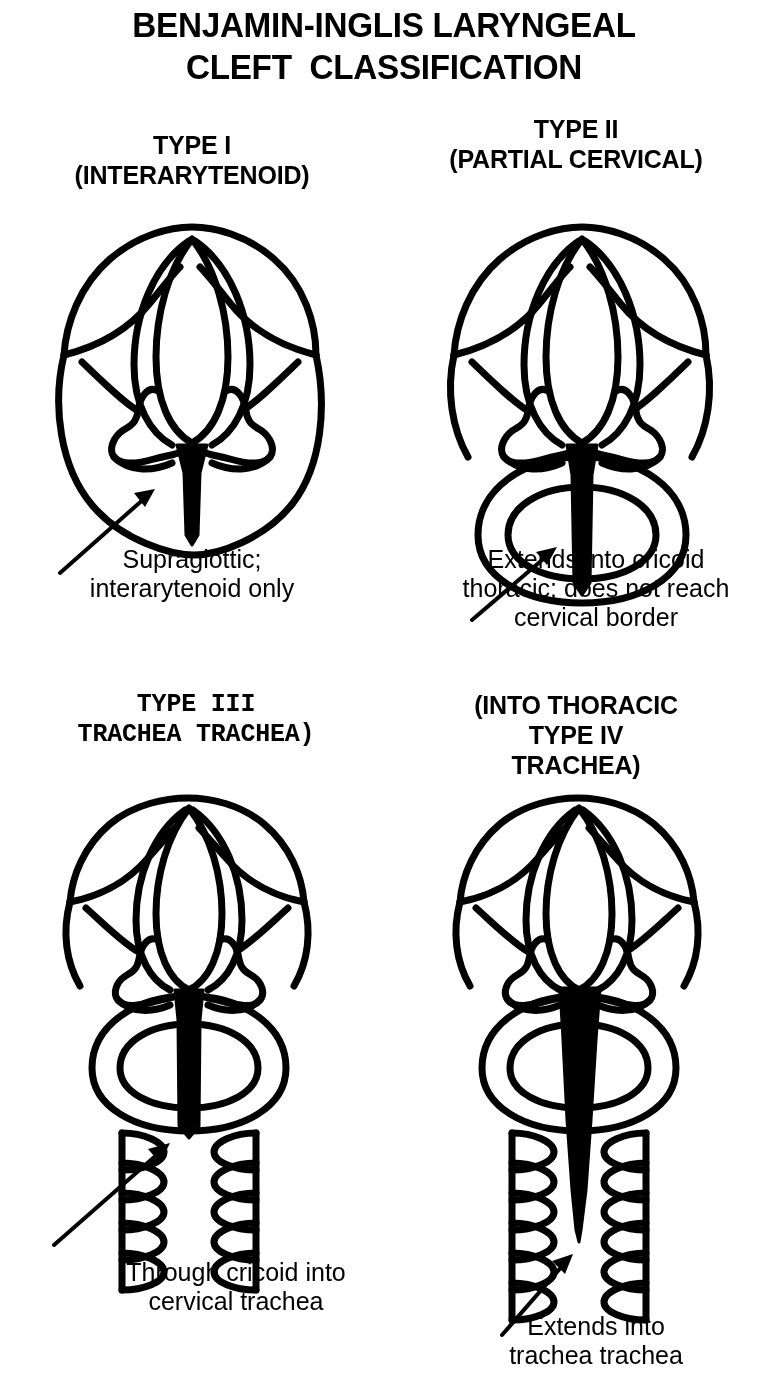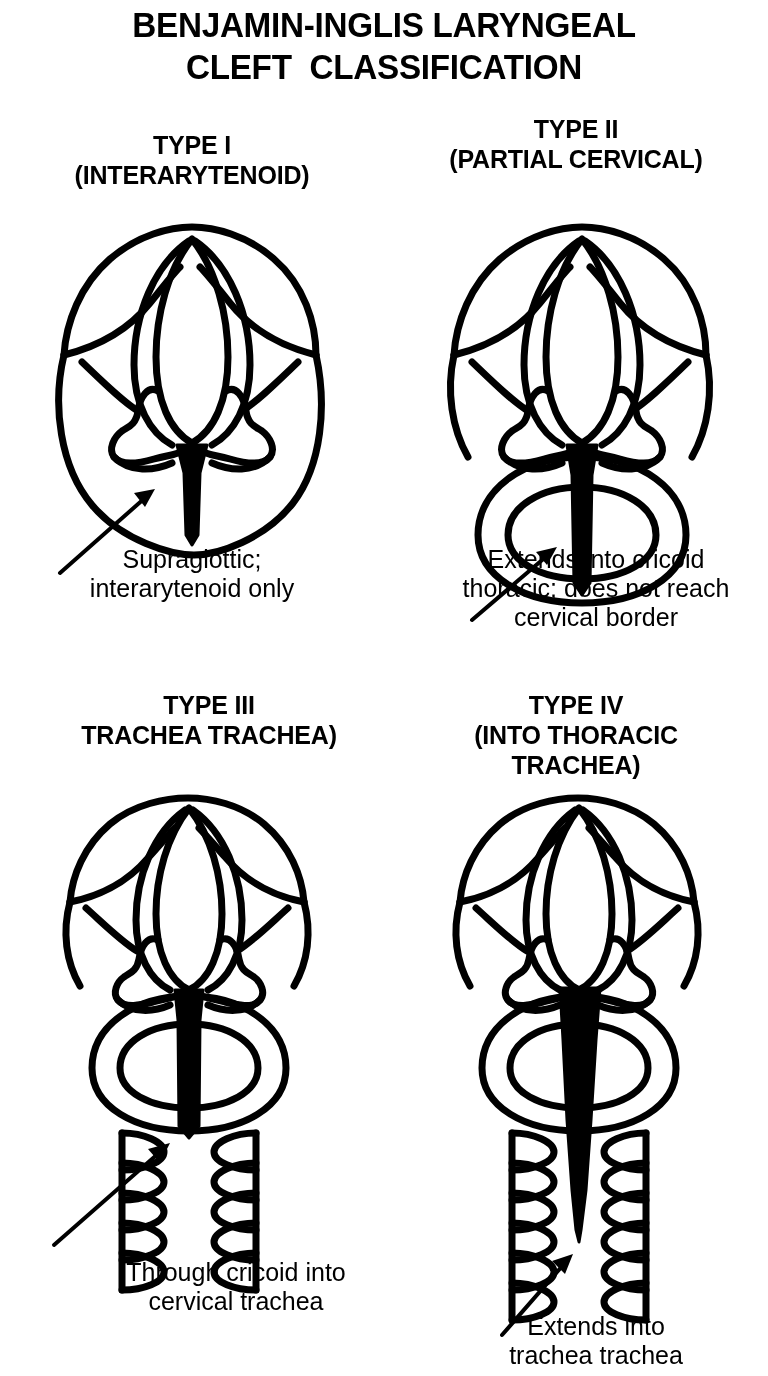--- a/index.html
+++ b/index.html
@@ -142,21 +142,21 @@
       </g>
     </svg>
   </div>
 
   <div class="caption" style="left:404px;top:545px;">
     <span class="cline">Extends into cricoid</span>
     <span class="cline">thoracic; does not reach</span>
     <span class="cline">cervical border</span>
   </div>
 
-  <div class="panel" style="left:17px;top:690px;">
+  <div class="panel" style="left:4px;top:690px;font-family:Liberation Mono, monospace;">
     <div class="panel-head">
       <span class="hline">TYPE III</span>
       <span class="hline">TRACHEA TRACHEA)</span>
     </div>
   </div>
 
   <div class="art" style="left:22px;top:790px;">
     <svg width="330" height="470" viewBox="0 0 330 470">
       <g fill="none" stroke="#000000" stroke-width="7" stroke-linecap="round" stroke-linejoin="round">
         <path d="M48,112 C50,86 62,56 88,34 C112,14 144,8 166,8 C188,8 218,14 242,34 C268,56 280,86 282,112"></path>
@@ -204,22 +204,22 @@
     </svg>
   </div>
 
   <div class="caption" style="left:0px;top:1258px;margin-left:44px;">
     <span class="cline">Through cricoid into</span>
     <span class="cline">cervical trachea</span>
   </div>
 
   <div class="panel" style="left:384px;top:690px;">
     <div class="panel-head">
+      <span class="hline">(INTO THORACIC</span>
       <span class="hline">TYPE IV</span>
-      <span class="hline">(INTO THORACIC</span>
       <span class="hline">TRACHEA)</span>
     </div>
   </div>
 
   <div class="art" style="left:412px;top:790px;">
     <svg width="330" height="510" viewBox="0 0 330 510">
       <g fill="none" stroke="#000000" stroke-width="7" stroke-linecap="round" stroke-linejoin="round">
         <path d="M48,112 C50,86 62,56 88,34 C112,14 144,8 166,8 C188,8 218,14 242,34 C268,56 280,86 282,112"></path>
         <path d="M48,112 C40,142 44,172 58,196"></path>
         <path d="M282,112 C290,142 286,172 272,196"></path>

